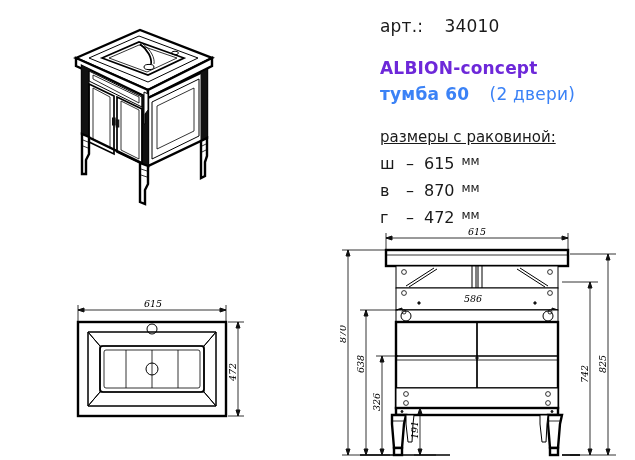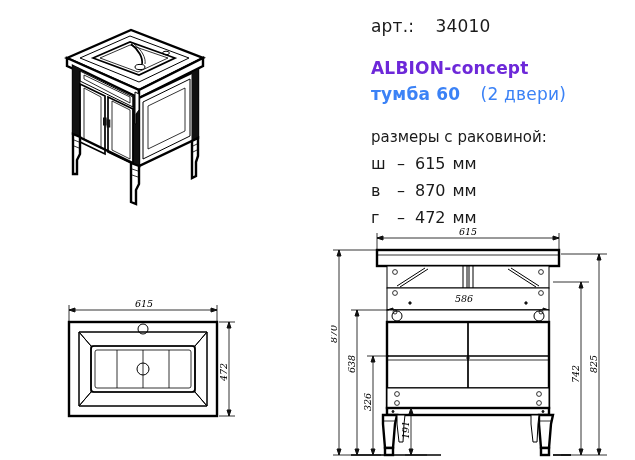--- a/index.html
+++ b/index.html
@@ -10,21 +10,21 @@
   body {
     width: 635px;
     height: 460px;
     position: relative;
     overflow: hidden;
     font-family: "DejaVu Sans", sans-serif;
     color: #111111;
   }
   .sheet {
     position: absolute;
-    left: 3px; top: 0;
+    left: 12px; top: 0;
     width: 547px;
     height: 460px;
     background: #ffffff;
   }
 
   
   .info-block {
     position: absolute;
     left: 368px;
     top: 16px;
@@ -53,32 +53,33 @@
     white-space: nowrap;
   }
   .title-line2 .paren {
     font-weight: 500;
   }
   .dims-caption {
     font-size: 15px;
     margin-top: 24px;
     color: #1a1a1a;
     white-space: nowrap;
+    text-decoration: underline;
   }
   .dim-row {
     font-size: 16px;
     margin-top: 8px;
     color: #1a1a1a;
     white-space: nowrap;
     display: flex;
   }
   .dim-key { width: 26px; display: inline-block; }
   .dim-dash { width: 18px; display: inline-block; }
   .dim-val { display: inline-block; }
-  .dim-unit { margin-left: 7px; font-size: 16px; }
+  .dim-unit { margin-left: 7px; font-size: 12px; }
 
   
   .drawing {
     position: absolute;
   }
   #persp-view { left: 50px; top: 14px; }
   #top-view   { left: 44px; top: 292px; }
   #front-view { left: 328px; top: 224px; }
 
   svg { display: block; }

